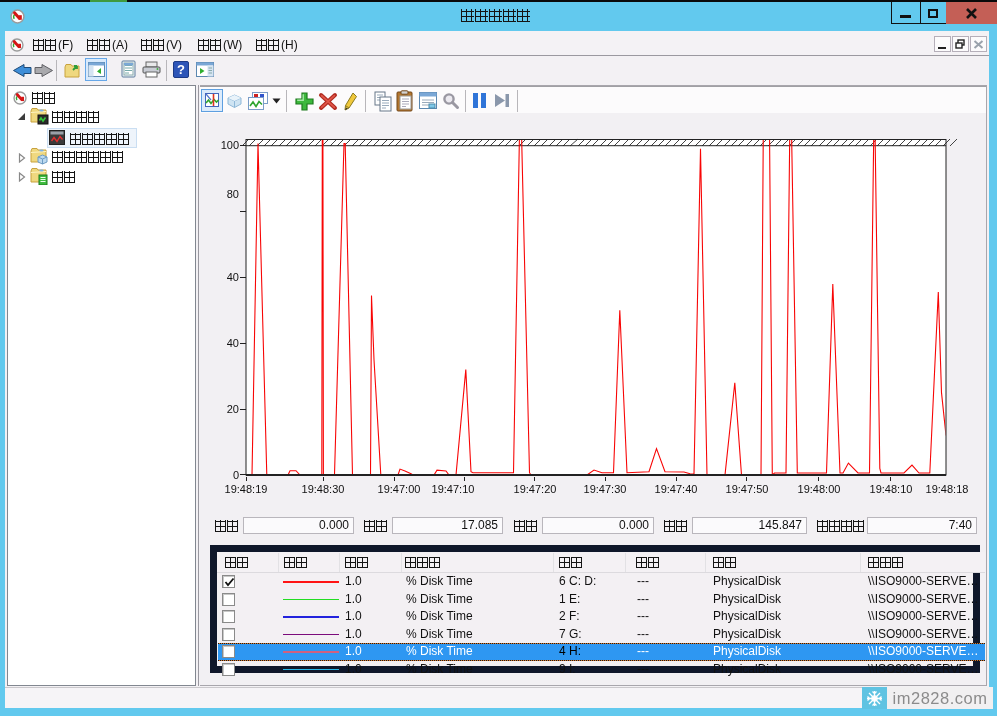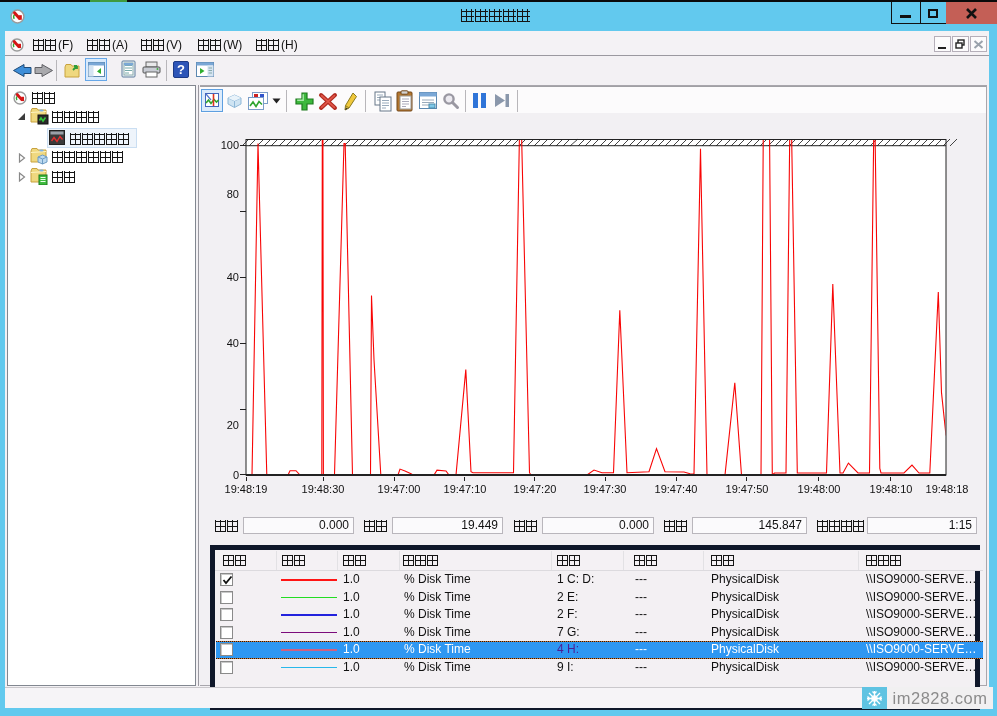--- a/index.html
+++ b/index.html
@@ -393,37 +393,37 @@
 <line x1="950" y1="146" x2="957" y2="139" stroke="#444" stroke-width="1"></line>
 <rect x="246" y="145.2" width="700" height="1" fill="#222"></rect>
 <g clip-path="url(#pc)">
       <polyline points="246.0,475.0 252.0,475.0 258.0,143.5 266.8,475.0 288.0,475.0 290.0,470.7 296.0,470.7 300.0,475.0 321.8,475.0 322.3,132.3 322.9,132.3 323.4,475.0 334.5,475.0 344.0,143.5 345.2,143.5 352.5,475.0 370.5,475.0 371.5,295.4 374.0,359.7 377.5,419.0 380.8,475.0 398.0,475.0 400.0,469.1 405.0,471.0 411.0,473.7 413.0,475.0 434.0,475.0 437.0,470.1 446.0,471.0 449.0,475.0 456.0,475.0 465.8,369.6 471.0,471.7 473.0,472.7 513.5,472.7 519.5,132.3 521.5,132.3 529.5,472.7 531.0,475.0 587.0,475.0 594.0,470.1 602.0,472.7 613.5,472.7 619.8,310.2 627.0,472.7 649.0,471.7 656.5,448.6 665.0,471.7 684.0,472.0 690.0,473.7 694.0,474.0 700.5,148.8 707.0,475.0 725.0,475.0 734.8,382.7 741.5,475.0 761.0,475.0 763.3,129.0 769.5,129.0 772.3,475.0 774.5,473.0 786.0,473.0 789.8,129.0 791.5,129.0 797.3,473.0 826.5,473.0 832.8,283.9 840.0,473.0 843.0,473.0 848.4,463.1 858.0,473.0 869.5,473.0 873.8,129.0 875.0,129.0 879.8,468.4 881.0,473.0 904.0,473.0 912.0,465.1 919.0,473.0 929.8,473.0 938.3,292.1 941.5,392.6 946.0,435.5" fill="none" stroke="#f80505" stroke-width="1.1"></polyline>
     </g>
 <rect x="246" y="139.5" width="700" height="335.5" fill="none" stroke="#222" stroke-width="1"></rect>
 <rect x="246" y="474" width="700" height="2" fill="#222"></rect>
 </svg>
 <div class="ylab" style="top:470px">0</div>
 <div style="position:absolute;left:240px;top:474px;width:6px;height:1px;background:#222"></div>
-<div class="ylab" style="top:420px">20</div>
+<div class="ylab" style="top:404px">20</div>
 <div style="position:absolute;left:240px;top:409px;width:6px;height:1px;background:#222"></div>
 <div class="ylab" style="top:338px">40</div>
 <div style="position:absolute;left:240px;top:343px;width:6px;height:1px;background:#222"></div>
 <div class="ylab" style="top:272px">40</div>
 <div style="position:absolute;left:240px;top:277px;width:6px;height:1px;background:#222"></div>
 <div class="ylab" style="top:189px">80</div>
 <div style="position:absolute;left:240px;top:211px;width:6px;height:1px;background:#222"></div>
 <div class="ylab" style="top:140px">100</div>
 <div style="position:absolute;left:240px;top:145px;width:6px;height:1px;background:#222"></div>
 <div class="xlab" style="left:215px">19:48:19</div>
 <div style="position:absolute;left:246px;top:477px;width:1px;height:4px;background:#222"></div>
 <div class="xlab" style="left:292px">19:48:30</div>
 <div style="position:absolute;left:323px;top:477px;width:1px;height:4px;background:#222"></div>
 <div class="xlab" style="left:368px">19:47:00</div>
 <div style="position:absolute;left:394px;top:477px;width:1px;height:4px;background:#222"></div>
-<div class="xlab" style="left:434px">19:47:10</div>
+<div class="xlab" style="left:422px">19:47:10</div>
 <div style="position:absolute;left:464px;top:477px;width:1px;height:4px;background:#222"></div>
 <div class="xlab" style="left:504px">19:47:20</div>
 <div style="position:absolute;left:534px;top:477px;width:1px;height:4px;background:#222"></div>
 <div class="xlab" style="left:574px">19:47:30</div>
 <div style="position:absolute;left:605px;top:477px;width:1px;height:4px;background:#222"></div>
 <div class="xlab" style="left:645px">19:47:40</div>
 <div style="position:absolute;left:676px;top:477px;width:1px;height:4px;background:#222"></div>
 <div class="xlab" style="left:716px">19:47:50</div>
 <div style="position:absolute;left:746px;top:477px;width:1px;height:4px;background:#222"></div>
 <div class="xlab" style="left:788px">19:48:00</div>
@@ -434,40 +434,40 @@
 
 <div class="slab" style="left:215px">
     <i class="fc c12"></i>
     <i class="fc c12"></i>
   </div>
 <div class="fld" style="left:243px;width:111px">0.000</div>
 <div class="slab" style="left:364px">
     <i class="fc c12"></i>
     <i class="fc c12"></i>
   </div>
-<div class="fld" style="left:392px;width:111px">19.449</div>
+<div class="fld" style="left:392px;width:111px">17.085</div>
 <div class="slab" style="left:514px">
     <i class="fc c12"></i>
     <i class="fc c12"></i>
   </div>
 <div class="fld" style="left:542px;width:112px">0.000</div>
 <div class="slab" style="left:664px">
     <i class="fc c12"></i>
     <i class="fc c12"></i>
   </div>
 <div class="fld" style="left:692px;width:115px">145.847</div>
 <div class="slab" style="left:817px">
     <i class="fc c12"></i>
     <i class="fc c12"></i>
     <i class="fc c12"></i>
     <i class="fc c12"></i>
   </div>
-<div class="fld" style="left:867px;width:110px">1:15</div>
-
-<div class="abs" style="left:210px;top:545px;width:770px;height:165px;background:#f3f0f3;border:5px solid #0f172a">
+<div class="fld" style="left:867px;width:110px">7:40</div>
+
+<div class="abs" style="left:210px;top:545px;width:770px;height:128px;background:#f3f0f3;border:7px solid #0f172a">
 
   <div class="abs" style="left:0;top:0;width:768px;height:21px;background:#f4f1f4;border-bottom:1px solid #dcdade"></div>
   <div class="thdr" style="left:8px">
       <i class="fc c12"></i>
       <i class="fc c12"></i>
     </div>
   <div class="thdr" style="left:67px">
       <i class="fc c12"></i>
       <i class="fc c12"></i>
     </div>
@@ -505,31 +505,31 @@
   <div class="abs" style="left:488px;top:1px;width:1px;height:19px;background:#e2e1e4"></div>
   <div class="abs" style="left:643px;top:1px;width:1px;height:19px;background:#e2e1e4"></div>
   <div class="abs" style="left:1px;top:21.0px;width:767px;height:17.5px;background:transparent">
       <div class="cbx" style="top:2px"></div>
       <svg class="abs" style="left:6px;top:4px" width="11" height="10" viewBox="0 0 11 10">
         <path d="M1.5 5 L4 8 L9.5 1.5" stroke="#111" stroke-width="1.8" fill="none"></path>
       </svg>
       <div class="abs" style="left:65px;top:8px;width:56px;height:1.6px;background:#ff1414"></div>
       <div class="cell" style="left:127px;top:0;color:#111">1.0</div>
       <div class="cell" style="left:188px;top:0;color:#111">% Disk Time</div>
-      <div class="cell" style="left:341px;top:0;color:#111">1 C: D:</div>
+      <div class="cell" style="left:341px;top:0;color:#111">6 C: D:</div>
       <div class="cell" style="left:419px;top:0;color:#111">---</div>
       <div class="cell" style="left:495px;top:0;color:#111">PhysicalDisk</div>
       <div class="cell" style="left:650px;top:0;color:#111">\\ISO9000-SERVE…</div>
     </div>
 <div class="abs" style="left:1px;top:38.5px;width:767px;height:17.5px;background:transparent">
       <div class="cbx" style="top:2px"></div>
       <div class="abs" style="left:65px;top:8px;width:56px;height:1.6px;background:#22dd22"></div>
       <div class="cell" style="left:127px;top:0;color:#111">1.0</div>
       <div class="cell" style="left:188px;top:0;color:#111">% Disk Time</div>
-      <div class="cell" style="left:341px;top:0;color:#111">2 E:</div>
+      <div class="cell" style="left:341px;top:0;color:#111">1 E:</div>
       <div class="cell" style="left:419px;top:0;color:#111">---</div>
       <div class="cell" style="left:495px;top:0;color:#111">PhysicalDisk</div>
       <div class="cell" style="left:650px;top:0;color:#111">\\ISO9000-SERVE…</div>
     </div>
 <div class="abs" style="left:1px;top:56.0px;width:767px;height:17.5px;background:transparent">
       <div class="cbx" style="top:2px"></div>
       <div class="abs" style="left:65px;top:8px;width:56px;height:1.6px;background:#2222dd"></div>
       <div class="cell" style="left:127px;top:0;color:#111">1.0</div>
       <div class="cell" style="left:188px;top:0;color:#111">% Disk Time</div>
       <div class="cell" style="left:341px;top:0;color:#111">2 F:</div>
@@ -547,21 +547,21 @@
       <div class="cell" style="left:495px;top:0;color:#111">PhysicalDisk</div>
       <div class="cell" style="left:650px;top:0;color:#111">\\ISO9000-SERVE…</div>
     </div>
 <div class="abs" style="left:1px;top:91.0px;width:767px;height:17.5px;background:#2e97f2">
       <div class="abs" style="left:0;top:0;width:767px;height:1px;background-image:repeating-linear-gradient(90deg,#1a1a1a 0 1px,#d8762a 1px 2px)"></div>
       <div class="abs" style="left:0;top:16.5px;width:767px;height:1px;background-image:repeating-linear-gradient(90deg,#1a1a1a 0 1px,#d8762a 1px 2px)"></div>
       <div class="cbx" style="top:2px"></div>
       <div class="abs" style="left:65px;top:8px;width:56px;height:1.6px;background:#d06080"></div>
       <div class="cell" style="left:127px;top:0;color:#fff">1.0</div>
       <div class="cell" style="left:188px;top:0;color:#fff">% Disk Time</div>
-      <div class="cell" style="left:341px;top:0;color:#4c1d95">4 H:</div>
+      <div class="cell" style="left:341px;top:0;color:#000000">4 H:</div>
       <div class="cell" style="left:419px;top:0;color:#fff">---</div>
       <div class="cell" style="left:495px;top:0;color:#fff">PhysicalDisk</div>
       <div class="cell" style="left:650px;top:0;color:#fff">\\ISO9000-SERVE…</div>
     </div>
 <div class="abs" style="left:1px;top:108.5px;width:767px;height:17.5px;background:transparent">
       <div class="cbx" style="top:2px"></div>
       <div class="abs" style="left:65px;top:8px;width:56px;height:1.6px;background:#28b8ea"></div>
       <div class="cell" style="left:127px;top:0;color:#111">1.0</div>
       <div class="cell" style="left:188px;top:0;color:#111">% Disk Time</div>
       <div class="cell" style="left:341px;top:0;color:#111">9 I:</div>

